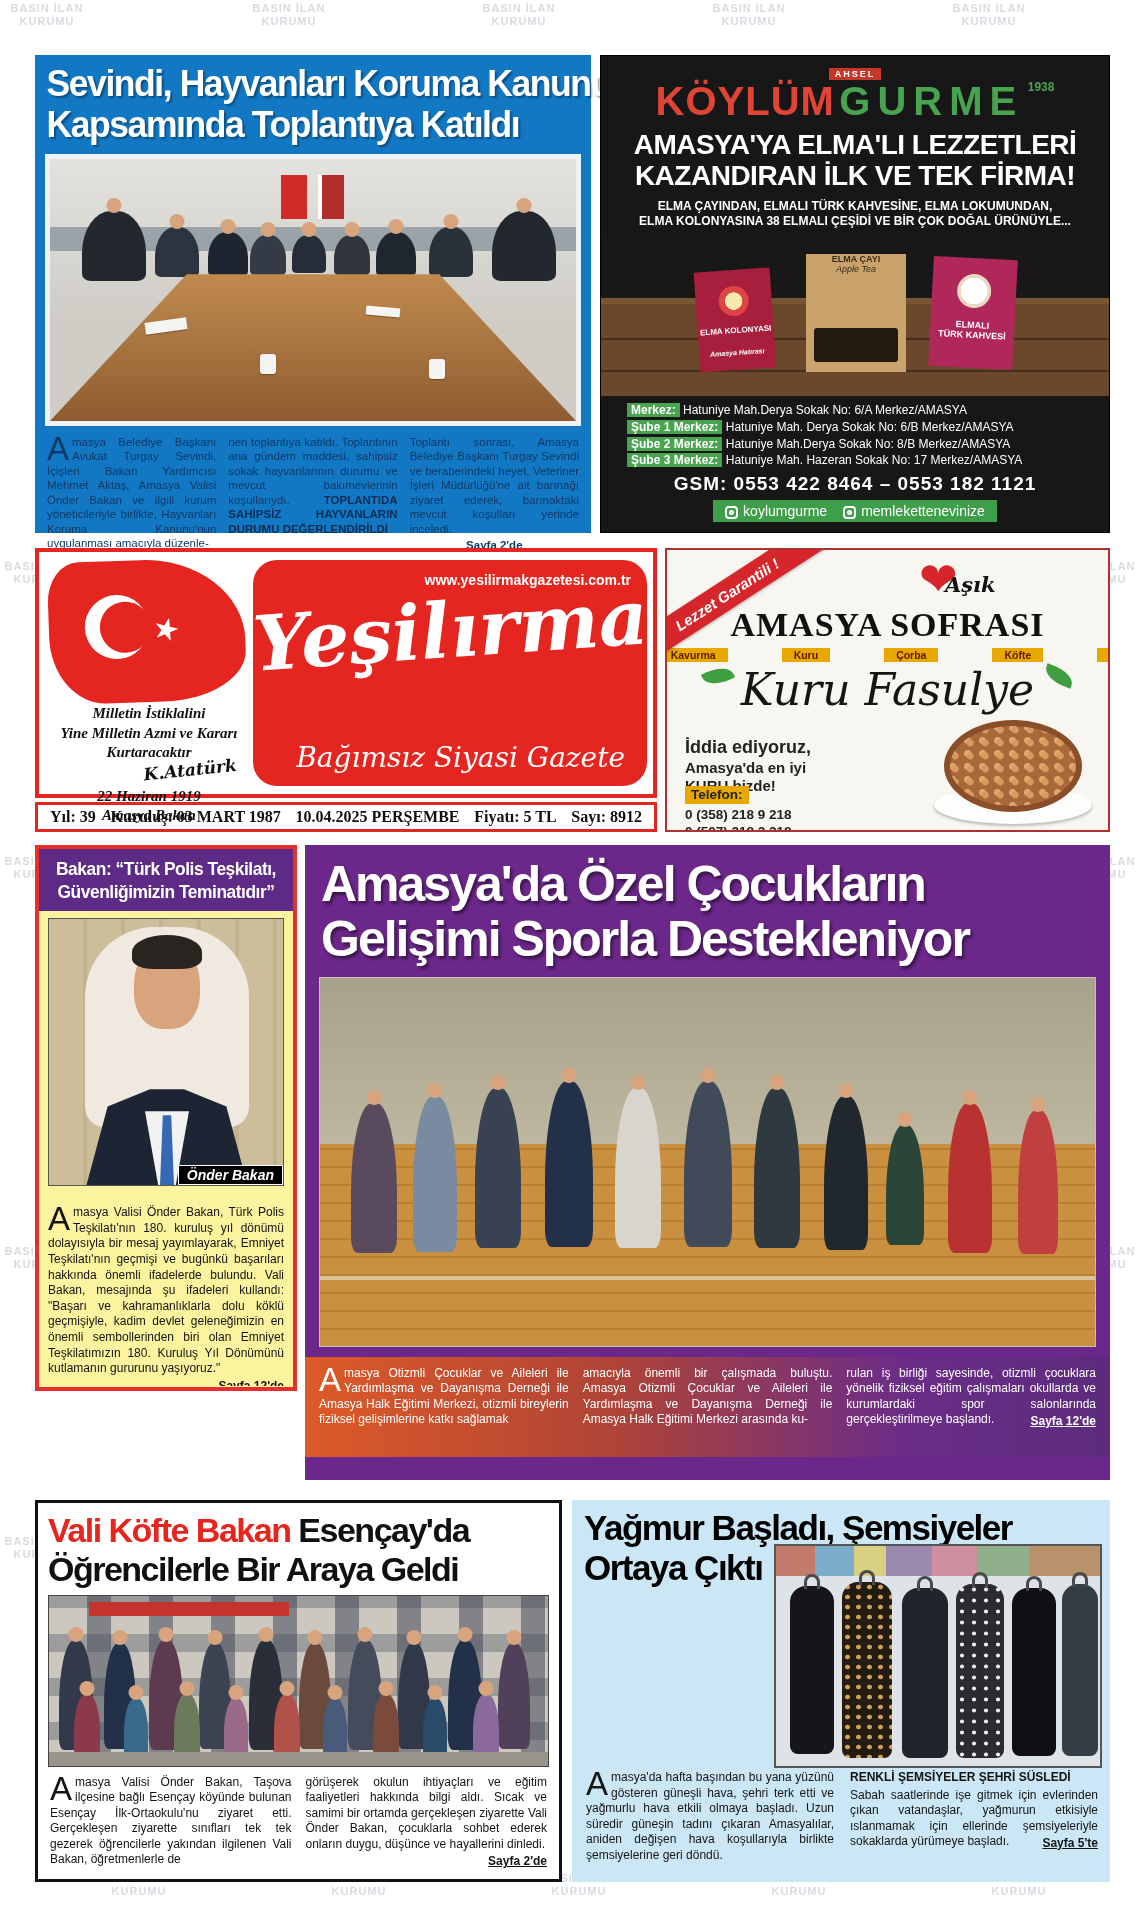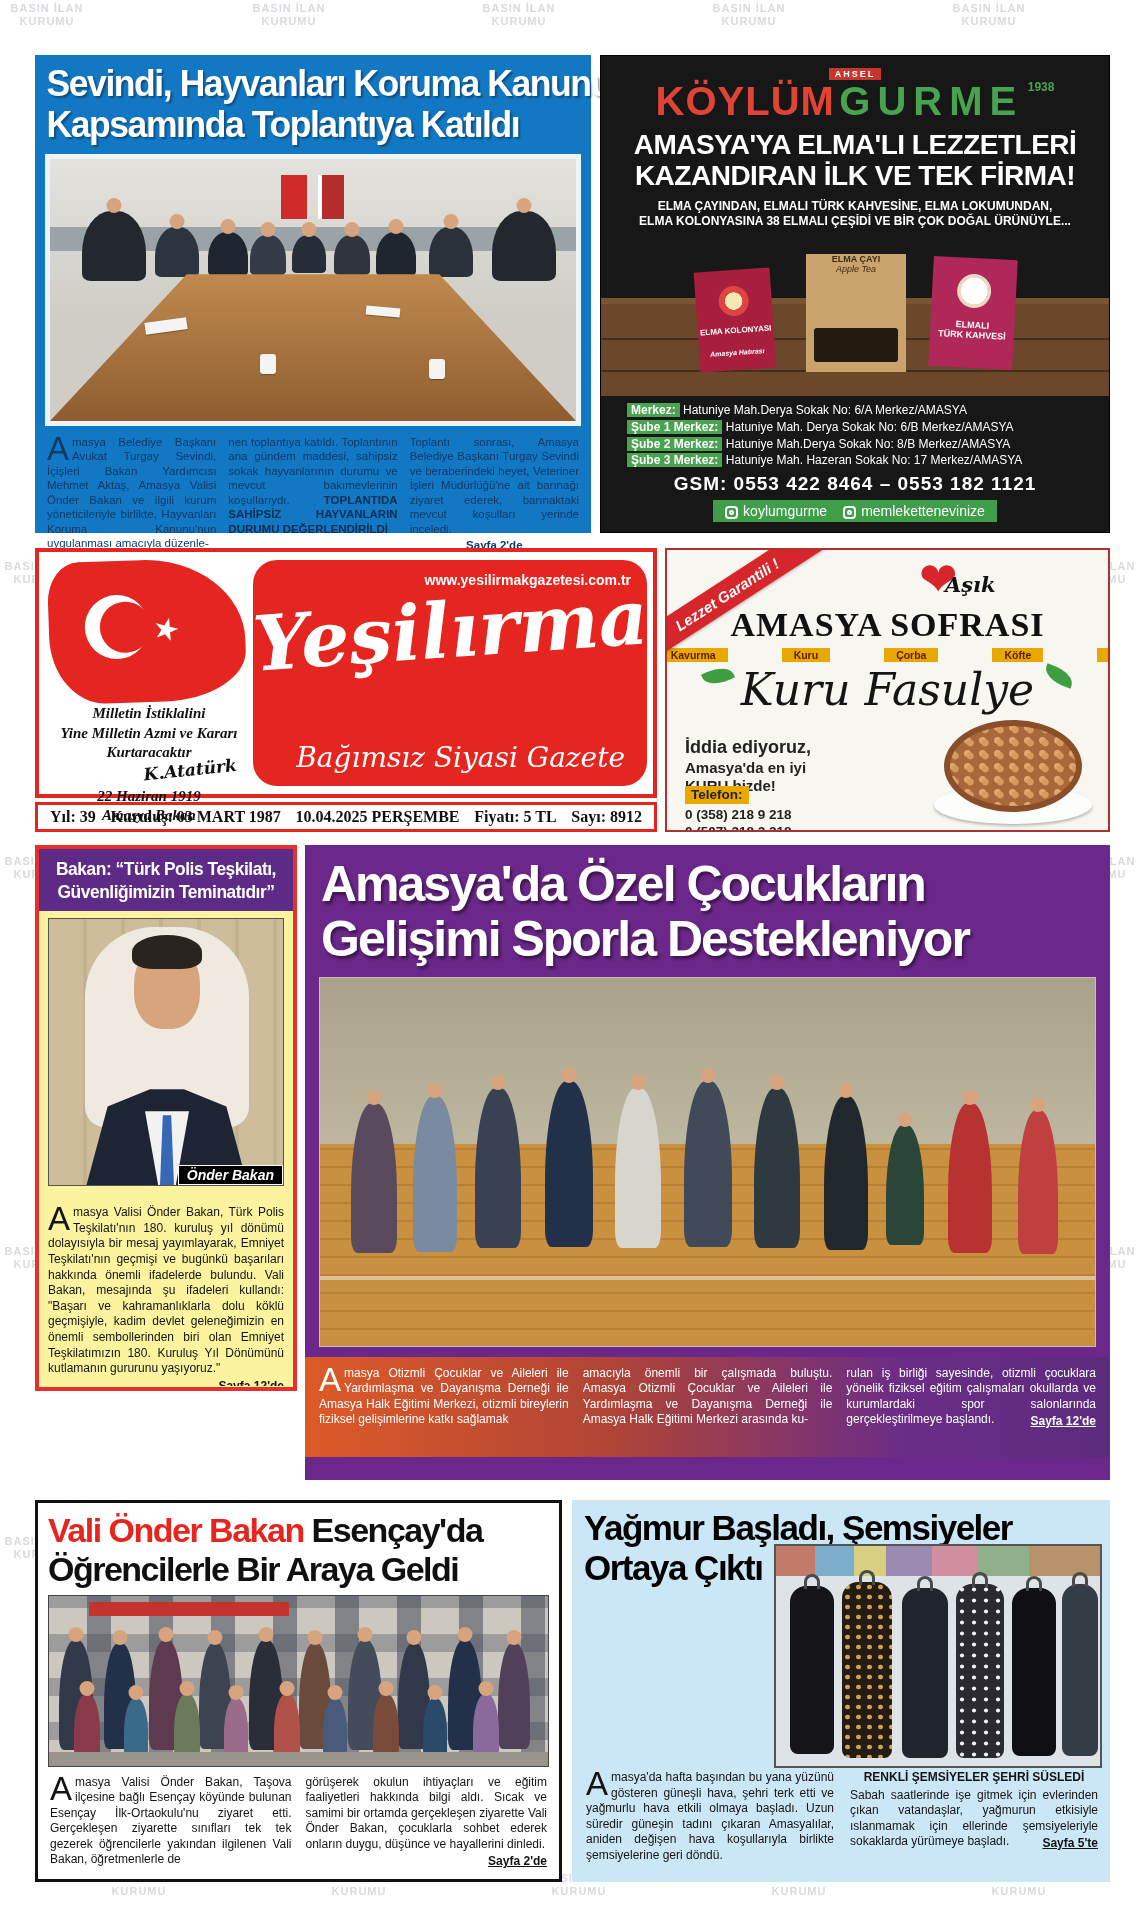--- a/index.html
+++ b/index.html
@@ -178,21 +178,21 @@
   .u-shelf{position:absolute;left:0;right:0;top:0;height:30px;
      background:linear-gradient(90deg,#c27a6a 0 12%,#7aaecb 12% 24%,#d8cf82 24% 34%,
                 #9a8ab0 34% 48%,#cf8f9e 48% 62%,#8fb08a 62% 78%,#b8926a 78%);}
   .umb{position:absolute;border-radius:16px 16px 8px 8px;}
   .umb::after{content:"";position:absolute;left:50%;top:-12px;width:10px;height:12px;
               border:3px solid #4a4a4a;border-bottom:none;border-radius:8px 8px 0 0;
               transform:translateX(-50%);}
   .rn-body{position:absolute;left:14px;right:12px;bottom:8px;height:104px;display:flex;gap:16px;
            font-size:12px;line-height:1.3;text-align:justify;color:#141414;overflow:hidden;}
   .rn-body p{margin:0;flex:1;}
-  .rn-subhead{display:block;font-weight:bold;text-align:center;margin-bottom:2px;}
+  .rn-subhead{display:block;font-weight:bold;margin-bottom:2px;}
   .rn-body .cont{display:inline;float:right;}
 </style>
 </head>
 <body>
 
 <div class="page">
 
   <div class="wm" style="left:8px;top:2px">BASIN İLAN KURUMU</div>
   <div class="wm" style="left:250px;top:2px">BASIN İLAN KURUMU</div>
   <div class="wm" style="left:480px;top:2px">BASIN İLAN KURUMU</div>
@@ -429,21 +429,21 @@
     </div>
     <div class="sp-body">
       <p><span class="dc">A</span><span>masya Otizmli Çocuklar ve Aileleri ile Yardımlaşma ve Dayanışma Derneği ile Amasya Halk Eğitimi Merkezi, otizmli bireylerin fiziksel gelişimlerine katkı sağlamak</span></p>
       <p><span>amacıyla önemli bir çalışmada buluştu. Amasya Otizmli Çocuklar ve Aileleri ile Yardımlaşma ve Dayanışma Derneği ile Amasya Halk Eğitimi Merkezi arasında ku-</span></p>
       <p><span>rulan iş birliği sayesinde, otizmli çocuklara yönelik fiziksel eğitim çalışmaları okullarda ve kurumlardaki spor salonlarında gerçekleştirilmeye başlandı.</span> <span class="cont">Sayfa 12'de</span></p>
     </div>
   </section>
 
   <section class="art-school">
     <h2 class="sc-head">
-      <span class="ln"><span class="red">Vali Önder Bakan</span><span> Esençay'da</span></span>
+      <span class="ln"><span class="red">Vali Köfte Bakan</span><span> Esençay'da</span></span>
       <span class="ln">Öğrencilerle Bir Araya Geldi</span>
     </h2>
     <div class="sc-photo">
       <div class="s-bldg"></div>
       <div class="s-banner"></div>
       <span class="fig" style="left:2%;top:26%;width:34px;height:110px;background:#32394a">
           <span class="hd"></span>
         </span>
       <span class="fig" style="left:11%;top:28%;width:32px;height:106px;background:#23304a">
           <span class="hd"></span>

